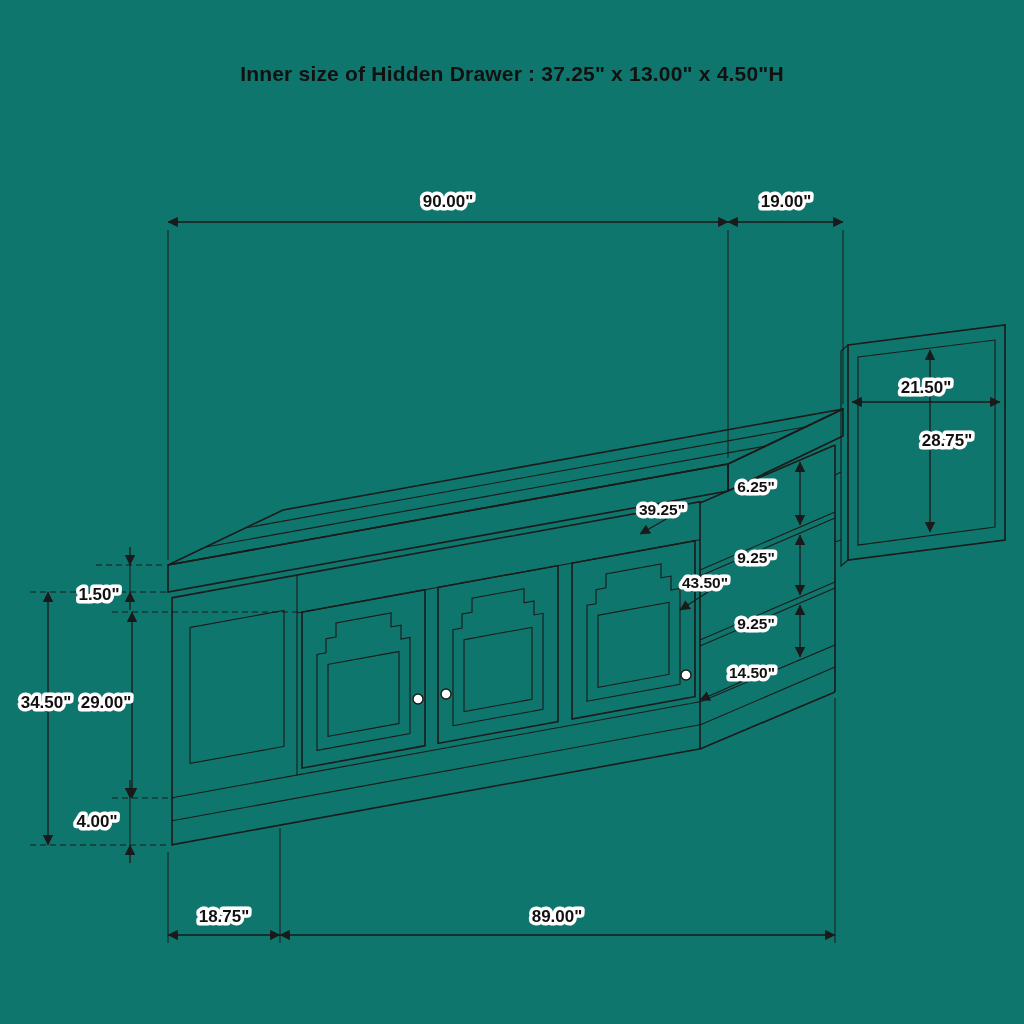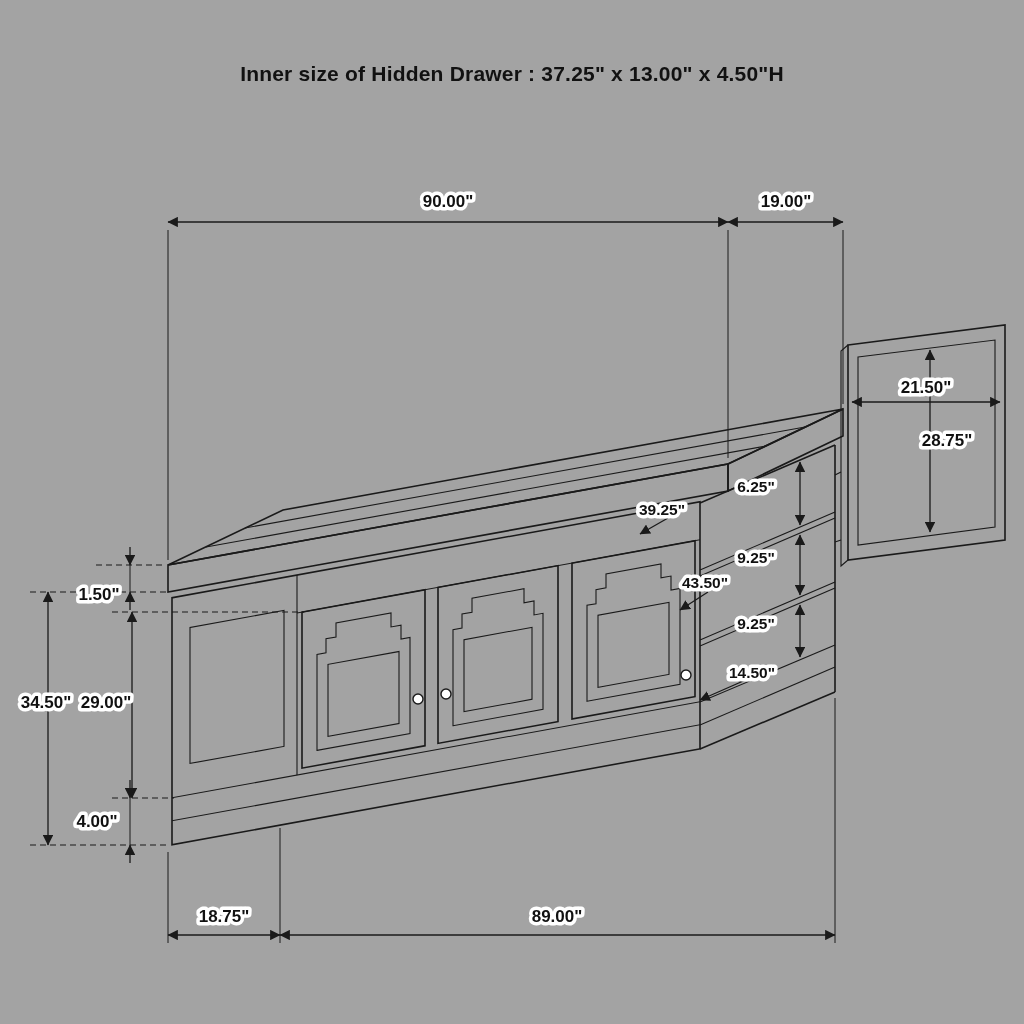--- a/index.html
+++ b/index.html
@@ -1,17 +1,17 @@
 <!DOCTYPE html>
 <html><head>
 <meta charset="utf-8">
 <style>
   html,body{margin:0;padding:0;background:#ffffff;}
   .stage{
-    position:relative;width:1024px;height:1024px;background:#a3a3a3;
+    position:relative;width:1024px;height:1024px;background:#0f766e;
     font-family:"Liberation Sans", sans-serif;overflow:hidden;
   }
   .title{
     position:absolute;top:62px;left:0;width:100%;text-align:center;
     font-size:21px;font-weight:bold;color:#111;letter-spacing:.2px;
   }
   svg{position:absolute;left:0;top:0;}
   .obj{fill:none;stroke:#1a1a1a;stroke-width:1.6;stroke-linejoin:miter;}
   .thin{fill:none;stroke:#1a1a1a;stroke-width:1.1;}
   .dimline{fill:none;stroke:#1a1a1a;stroke-width:1.3;}

